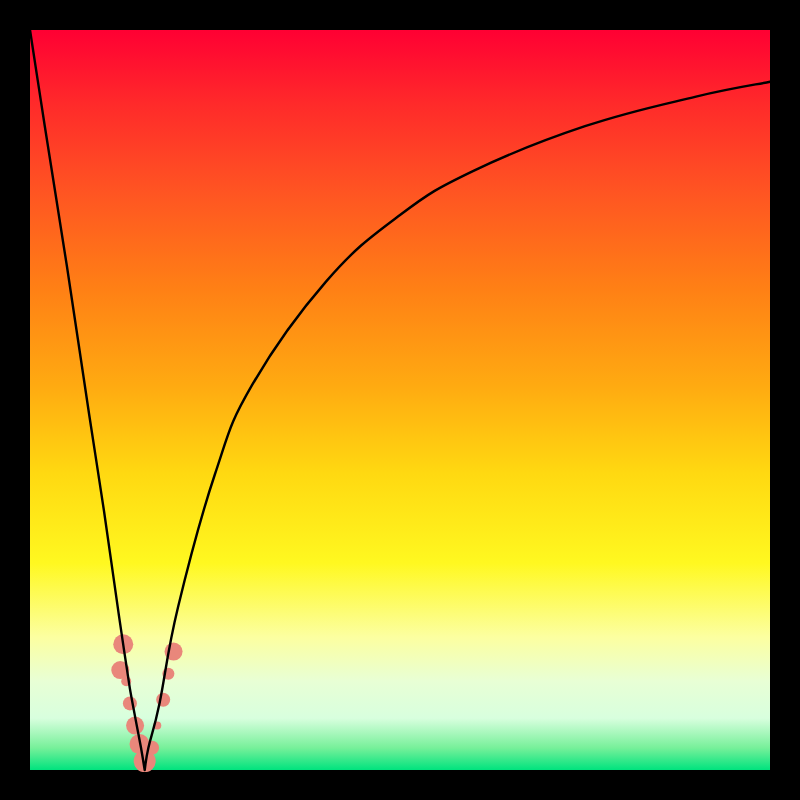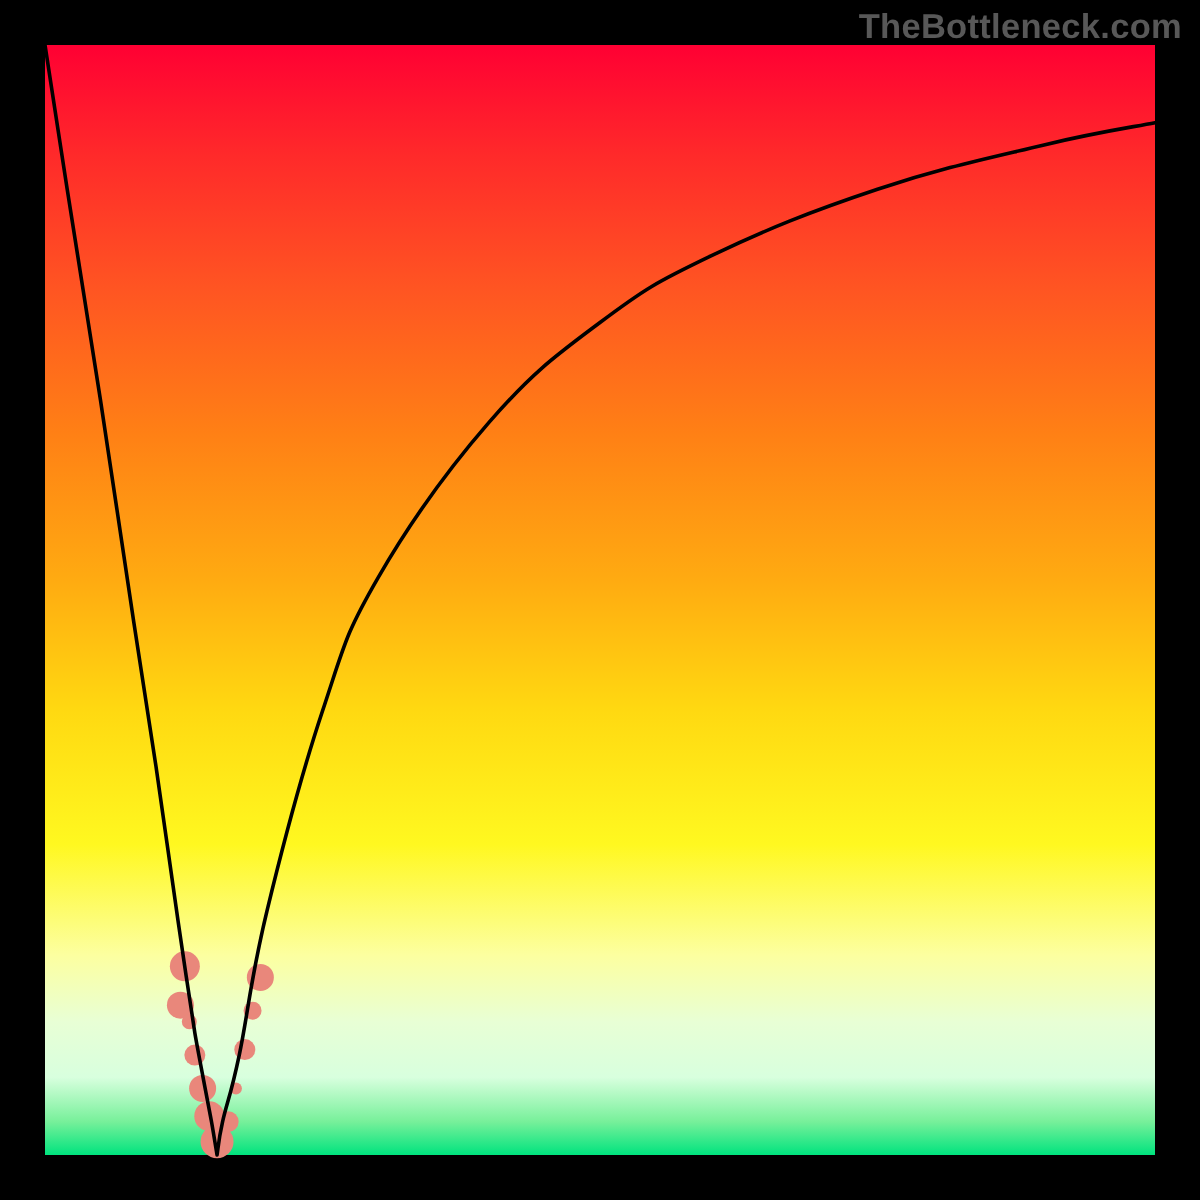--- a/index.html
+++ b/index.html
@@ -77,14 +77,13 @@
           <circle cx="114.7" cy="731.12" r="11" fill="#e9877b"></circle>
           <circle cx="122.10000000000001" cy="717.8" r="7" fill="#e9877b"></circle>
           <circle cx="127.27999999999999" cy="695.6" r="4" fill="#e9877b"></circle>
           <circle cx="133.2" cy="669.7" r="7" fill="#e9877b"></circle>
           <circle cx="138.38" cy="643.8" r="6" fill="#e9877b"></circle>
           <circle cx="143.55999999999997" cy="621.6" r="9" fill="#e9877b"></circle>
         </g>
       <path id="curve-path" fill="none" stroke="#000" stroke-width="2.4" stroke-linejoin="round" stroke-linecap="round" d="M 0 0 C 1.2333333333333334 8.016666666666671, 11.716666666666667 76.46666666666671, 14.8 96.20000000000005 C 17.883333333333333 115.93333333333338, 33.3 212.74999999999994, 37 236.79999999999995 C 40.7 260.84999999999997, 56.11666666666667 364.45, 59.2 384.8 C 62.28333333333334 405.15000000000003, 71.53333333333333 464.35, 74 481 C 76.46666666666667 497.65, 86.64166666666667 569.8000000000001, 88.8 584.6 C 90.95833333333333 599.4, 98.05000000000001 647.5, 99.9 658.6 C 101.75 669.7, 109.76666666666667 711.0166666666667, 111 717.8 C 112.23333333333333 724.5833333333333, 114.39166666666667 738.15, 114.7 740 C 115.44 735.56, 115.44000000000001 731.12, 118.4 717.8 C 121.36 704.4799999999999, 123.58 701.52, 129.5 673.4 C 135.42 645.28, 136.9 623.08, 148 577.2 C 159.1 531.32, 170.2 488.4, 185 444 C 199.8 399.6, 199.8 393.68, 222 355.2 C 244.2 316.71999999999997, 266.4 285.64, 296 251.59999999999997 C 325.6 217.55999999999997, 340.4 207.20000000000002, 370 185 C 399.6 162.79999999999998, 407 158.3599999999999, 444 140.5999999999999 C 481 122.83999999999992, 510.6 111.00000000000003, 555 96.20000000000005 C 599.4 81.40000000000006, 629 75.48000000000005, 666 66.60000000000002 C 703 57.720000000000006, 725.2 54.75999999999997, 740 51.799999999999955"></path>
     </svg>
   </div>
-  <div class="attribution">TheBottleneck.com</div>
 </div>
 
 </body></html>

